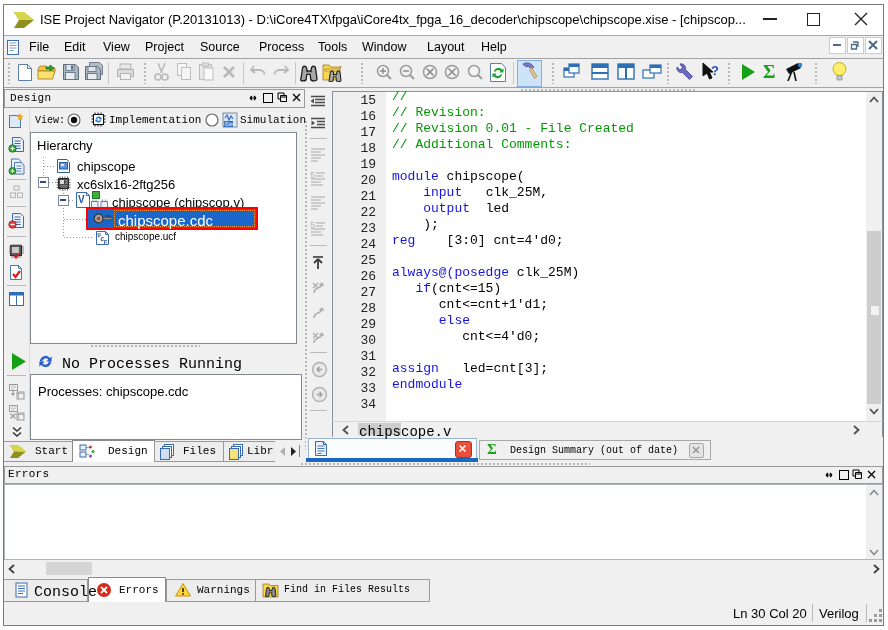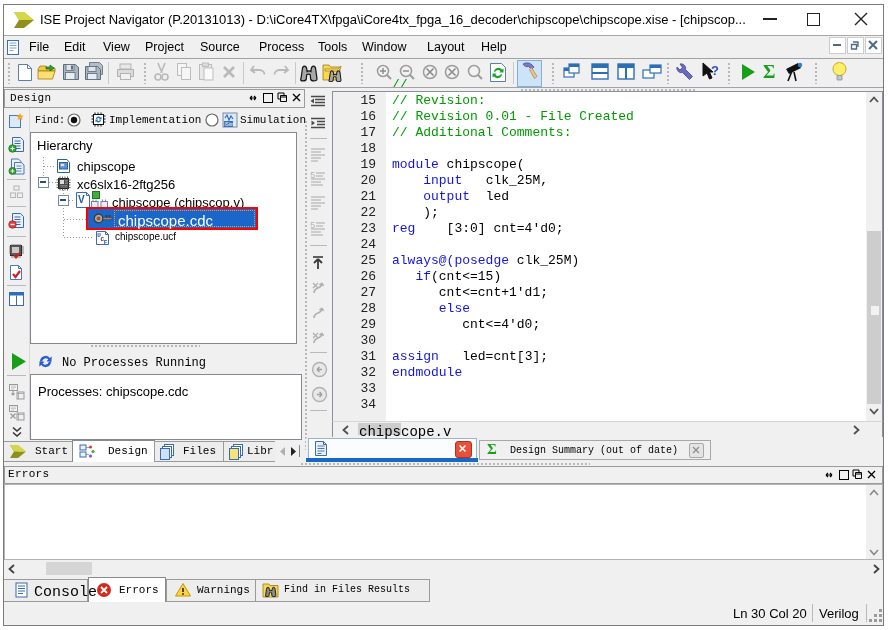--- a/index.html
+++ b/index.html
@@ -292,21 +292,21 @@
       <path d="M5 10l2.5 3 4.5-6" stroke="#d42020" stroke-width="2.2" fill="none"></path>
     </svg>
 <div class="ab" style="left:7px;top:285px;width:19px;height:1px;background:#b9b9b9"></div>
 <svg class="ab" style="left:8px;top:291px" width="17" height="16" viewBox="0 0 17 16">
       <rect x="1.5" y="1.5" width="14" height="13" fill="#fff" stroke="#3a6ab0"></rect>
       <rect x="1.5" y="1.5" width="14" height="3" fill="#2d6fb5"></rect>
       <path d="M8.5 4.5v10" stroke="#3a6ab0"></path>
     </svg>
 
 
-<div class="ab mono" style="left:35px;top:115px;font-size:10px;color:#000">Find:</div>
+<div class="ab mono" style="left:35px;top:115px;font-size:10px;color:#000">View:</div>
 <circle><svg class="ab" style="left:67px;top:113px" width="14" height="14" viewBox="0 0 14 14">
         <circle cx="7" cy="7" r="6" fill="#fff" stroke="#6a6a6a" stroke-width="1.2"></circle>
         <circle cx="7" cy="7" r="3.2" fill="#111"></circle>
       </svg>
 <svg class="ab" style="left:91px;top:112px" width="15" height="15" viewBox="0 0 15 15">
         <rect x="2.5" y="2.5" width="10" height="10" fill="#fff" stroke="#111"></rect>
         <path d="M4 0.5v2M7 0.5v2M10 0.5v2M4 12.5v2M7 12.5v2M10 12.5v2M0.5 4h2M0.5 7h2M0.5 10h2M12.5 4h2M12.5 7h2M12.5 10h2" stroke="#111" stroke-width="1"></path>
         <path d="M5 7a2.5 2.5 0 014.5-1.4l1-0.7v2.6h-2.6l.8-.9a1.5 1.5 0 00-2.6.4zM10 8a2.5 2.5 0 01-4.5 1.4l-1 .7V7.5h2.6l-.8.9a1.5 1.5 0 002.6-.4z" fill="#1a6fc4"></path>
       </svg>
 <div class="ab mono" style="left:109px;top:114px;font-size:11px;color:#000">Implementation</div>
@@ -406,21 +406,21 @@
         <path d="M9 10.5h7M10.5 9v7" stroke="#9a9a9a" stroke-width="0.7"></path>
       </svg>
 <svg class="ab" style="left:11px;top:426px" width="12" height="12" viewBox="0 0 12 12">
         <path d="M2 1.5l4 3.5 4-3.5M2 6.5l4 3.5 4-3.5" stroke="#333" stroke-width="1.5" fill="none"></path>
       </svg>
 
 
 <svg class="ab" style="left:36px;top:352px" width="19" height="19" viewBox="0 0 19 19">
         <path d="M4 9a5.5 5.5 0 019.8-3l2-1.4-.4 5.4-5-.8 1.9-1.6a3.4 3.4 0 00-6 1.4zM15 10a5.5 5.5 0 01-9.8 3l-2 1.4.4-5.4 5 .8-1.9 1.6a3.4 3.4 0 006-1.4z" fill="#2a5fd0"></path>
       </svg>
-<div class="ab mono" style="left:62px;top:356px;font-size:12px;color:#000">No Processes Running</div>
+<div class="ab mono" style="left:62px;top:356px;font-size:15px;color:#000">No Processes Running</div>
 
 
 <div class="ab" style="left:30px;top:374px;width:272px;height:66px;background:#fff;border:1px solid #828790;box-sizing:border-box"></div>
 <div class="ab sans" style="left:38px;top:384px;font-size:13px;color:#000">Processes: chipscope.cdc</div>
 
 
 <div class="ab" style="left:4px;top:440px;width:302px;height:22px;background:#f0f0f0"></div>
 <div class="ab" style="left:4px;top:441px;width:69px;height:21px;background:#ededed;border:1px solid #9a9a9a;border-left:none;box-sizing:border-box"></div>
 <div class="ab" style="left:72px;top:440px;width:83px;height:22px;background:#fff;border:1px solid #8a8a8a;border-bottom:none;box-sizing:border-box"></div>
 <div class="ab" style="left:154px;top:441px;width:70px;height:21px;background:#ededed;border:1px solid #9a9a9a;box-sizing:border-box"></div>
@@ -534,21 +534,21 @@
 25
 26
 27
 28
 29
 30
 31
 32
 33
 34</pre>
-<pre class="ab" style="left:392px;top:77px"><span class="c">//</span>
+<pre class="ab" style="left:392px;top:89px"><span class="c">//</span>
 <span class="c">// Revision:</span>
 <span class="c">// Revision 0.01 - File Created</span>
 <span class="c">// Additional Comments:</span>
 
 <span class="k">module</span> chipscope(
     <span class="k">input</span>   clk_25M,
     <span class="k">output</span>  led
     );
 <span class="k">reg</span>    [3:0] cnt=4'd0;
 

